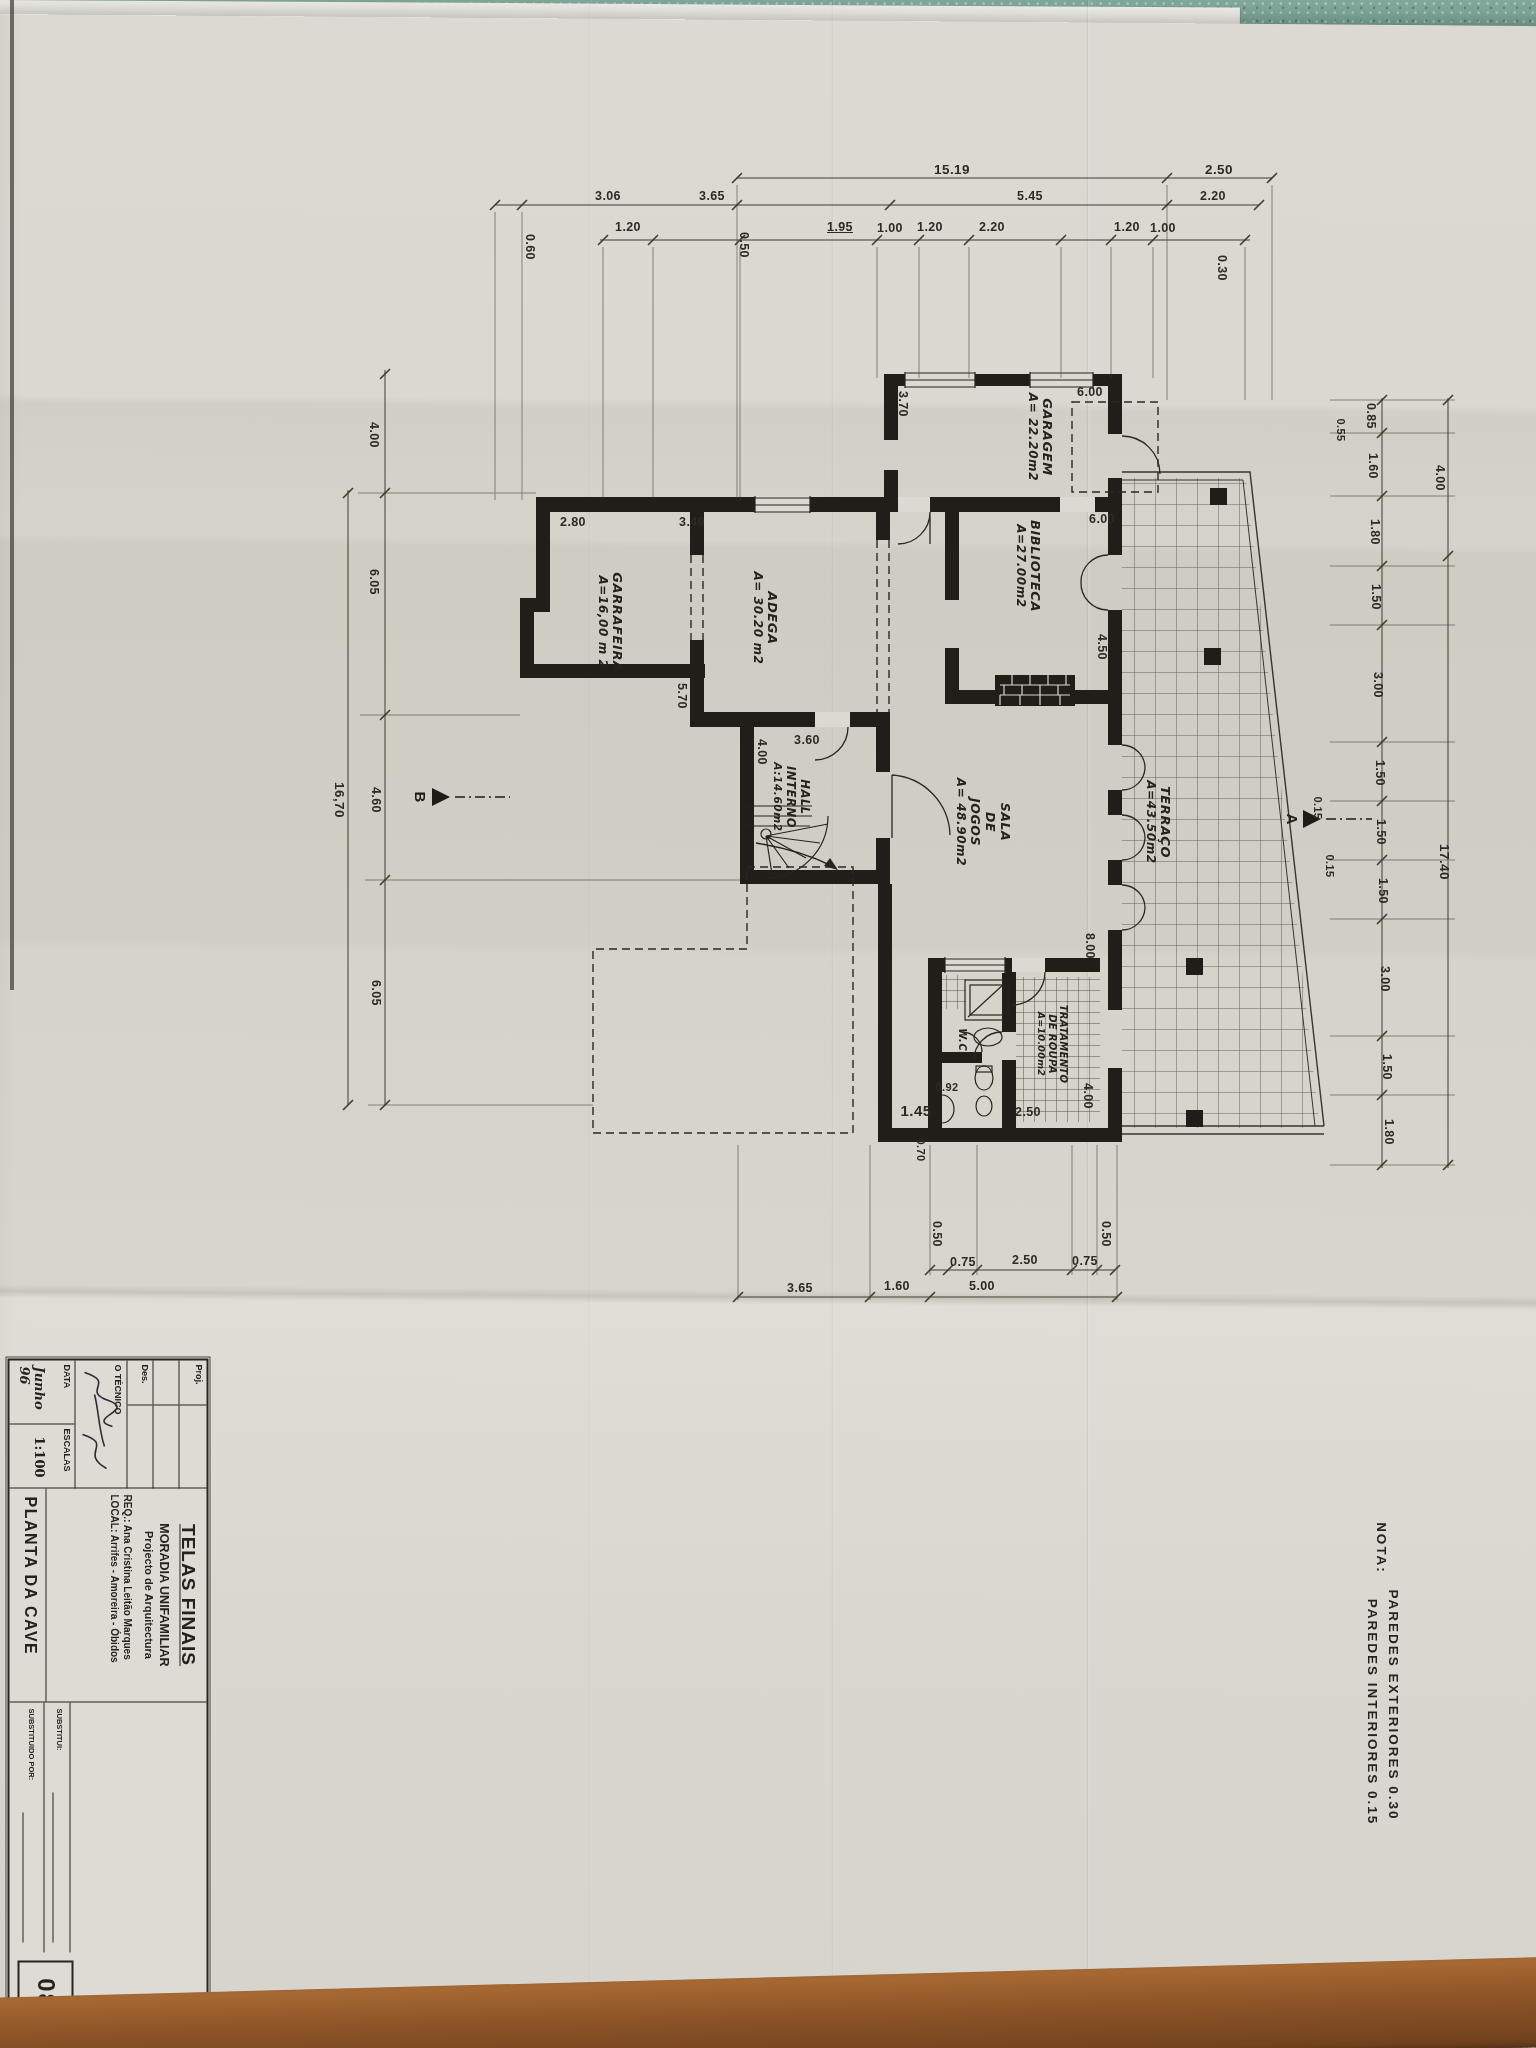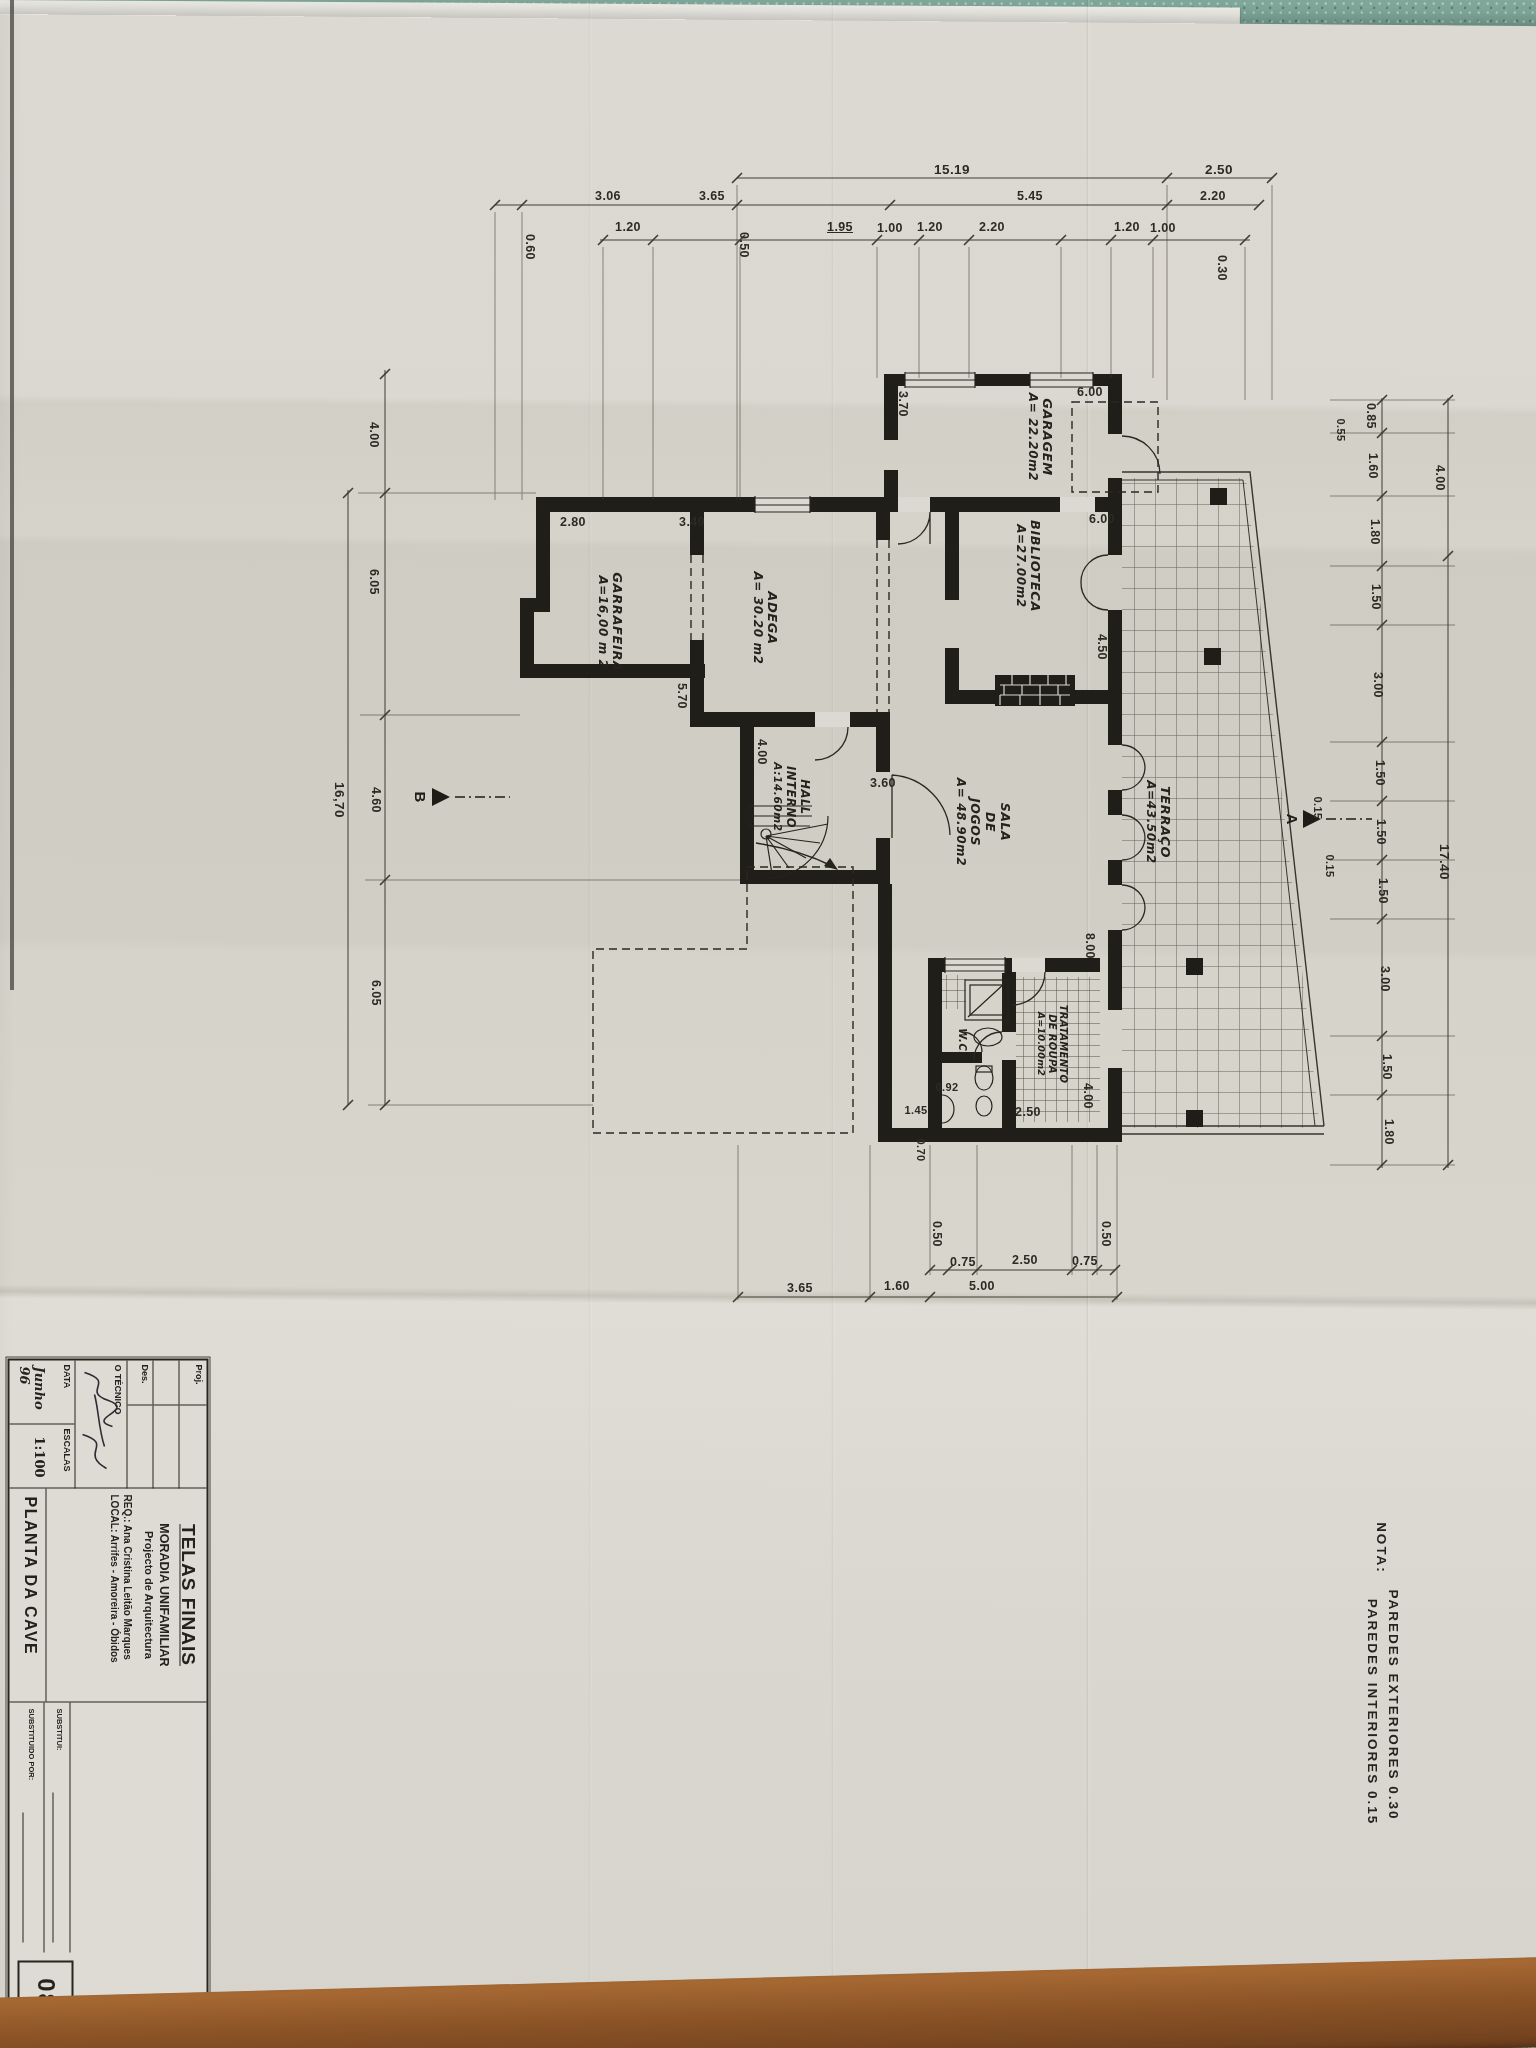--- a/index.html
+++ b/index.html
@@ -309,26 +309,26 @@
   <span class="lbl" style="left:982px;top:1286px;">5.00</span>
 
   <span class="lblv" style="left:903px;top:404px;">3.70</span>
   <span class="lbl" style="left:1090px;top:392px;">6.00</span>
   <span class="lbl" style="left:1102px;top:519px;">6.00</span>
   <span class="lbl" style="left:573px;top:522px;">2.80</span>
   <span class="lbl" style="left:692px;top:522px;">3.49</span>
   <span class="lblv" style="left:1102px;top:647px;">4.50</span>
   <span class="lblv" style="left:682px;top:696px;">5.70</span>
   <span class="lblv" style="left:762px;top:752px;">4.00</span>
-  <span class="lbl" style="left:883px;top:740px;margin-top:43px;">3.60</span>
+  <span class="lbl" style="left:807px;top:740px;">3.60</span>
   <span class="lblv" style="left:1090px;top:946px;">8.00</span>
   <span class="lblv" style="left:1088px;top:1096px;">4.00</span>
   <span class="lbl" style="left:1028px;top:1112px;">2.50</span>
   <span class="lbl" style="left:947px;top:1087px;font-size:11px;">0.92</span>
-  <span class="lbl" style="left:916px;top:1110px;font-size:11px;">1.45</span>
+  <span class="lbl" style="left:916px;top:1110px;font-size:15px;">1.45</span>
   <span class="lblv" style="left:921px;top:1150px;font-size:11px;">0.70</span>
 
   <span class="marker" style="left:420px;top:797px;">B</span>
   <span class="marker" style="left:1292px;top:819px;">A</span>
 
   <div class="nota" style="left:1381px;top:1548px;">NOTA:</div>
   <div class="nota" style="left:1393px;top:1705px;">PAREDES EXTERIORES 0.30</div>
   <div class="nota" style="left:1372px;top:1712px;">PAREDES INTERIORES 0.15</div>
 
   <div class="tblock">

